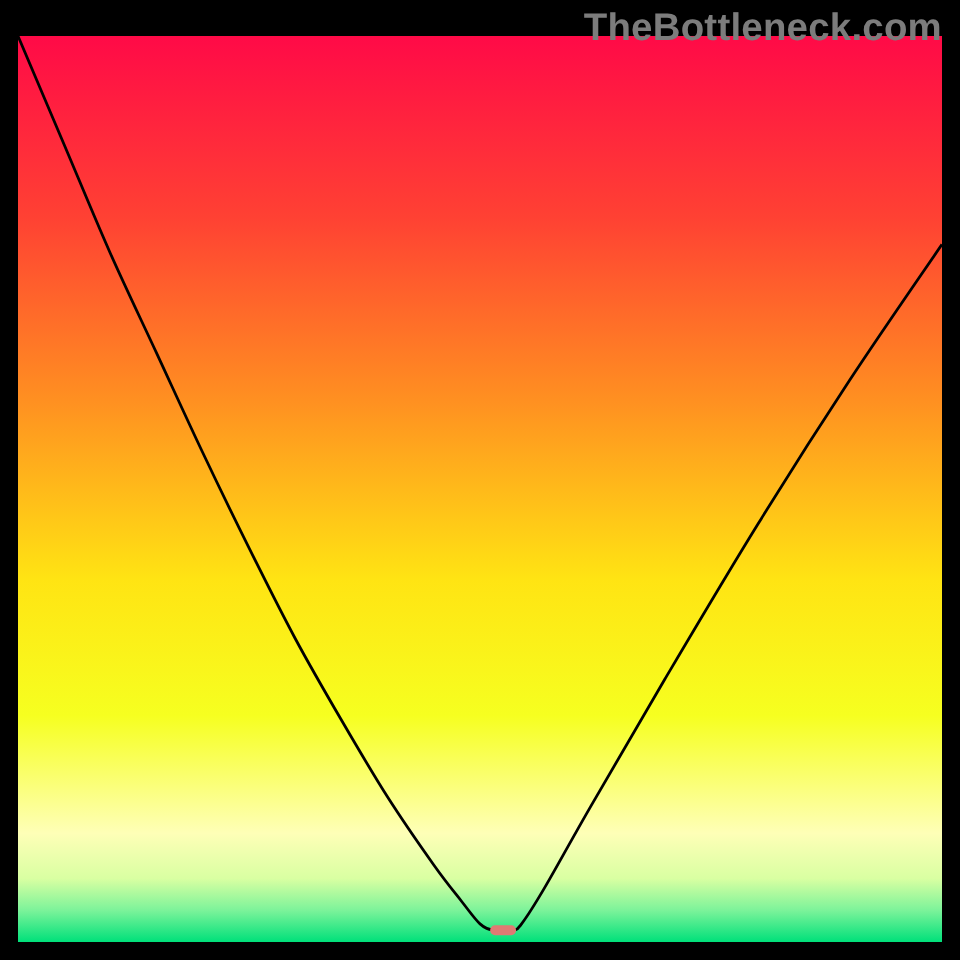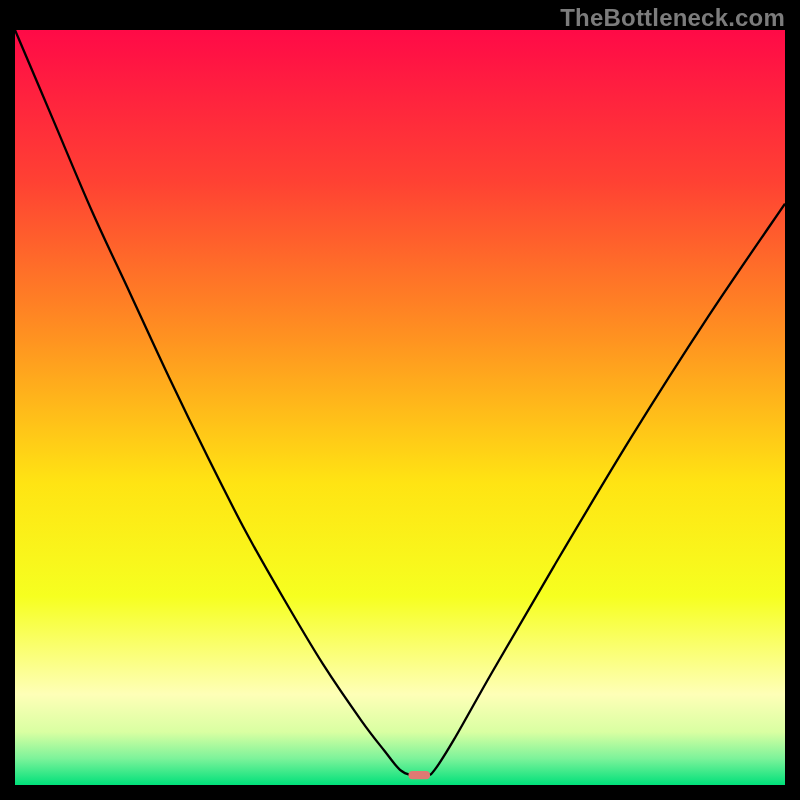--- a/index.html
+++ b/index.html
@@ -23,21 +23,21 @@
     left: 0;
     top: 0;
     width: 770px;
     height: 755px;
   }
   .watermark {
     position: absolute;
     top: 4px;
     right: 15px;
     font-family: Arial, Helvetica, sans-serif;
-    font-size: 24px;
+    font-size: 32px;
     font-weight: 600;
     color: #7c7c7c;
     letter-spacing: 0.2px;
   }
 </style>
 </head>
 <body>
 
 <div class="frame">
   <svg class="plot" viewBox="0 0 770 755" preserveAspectRatio="none">

